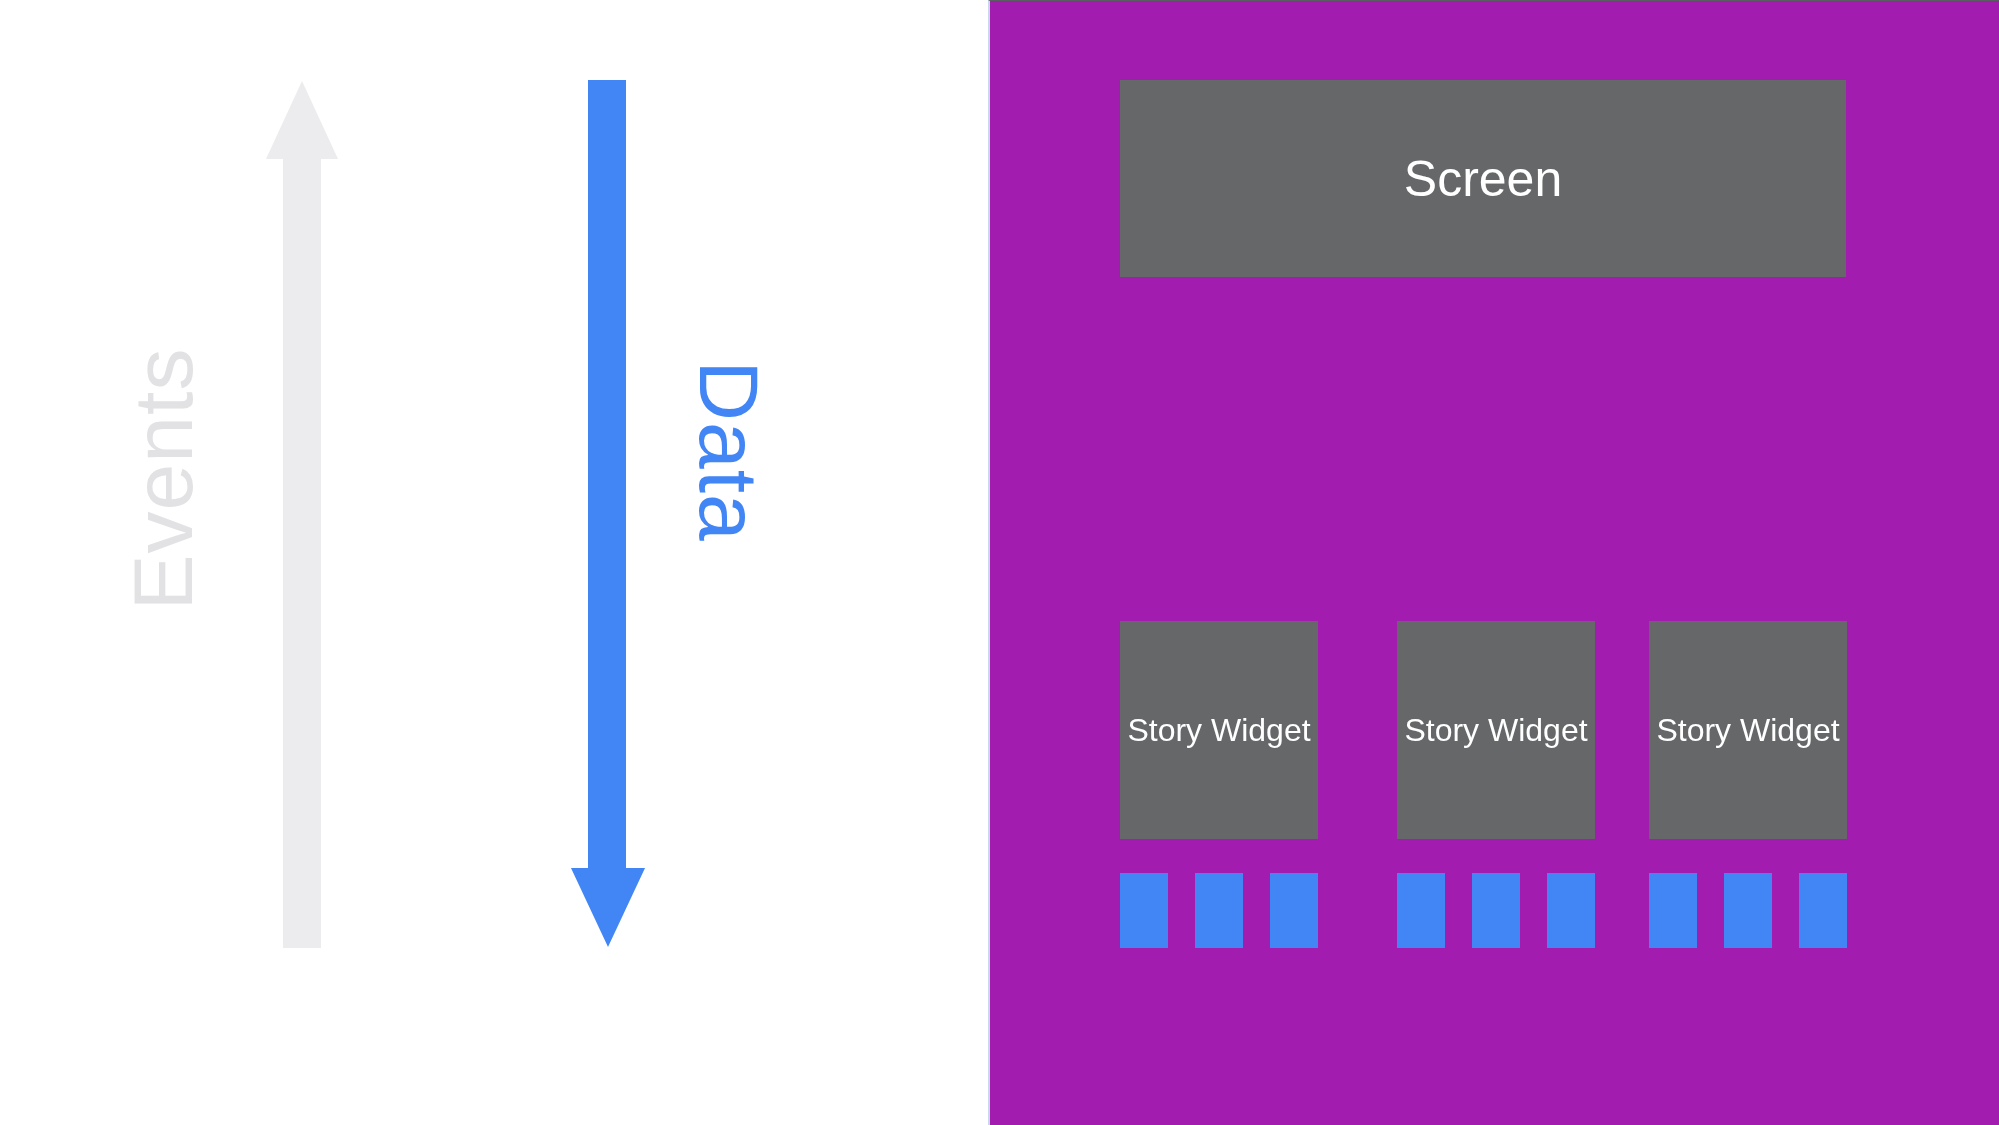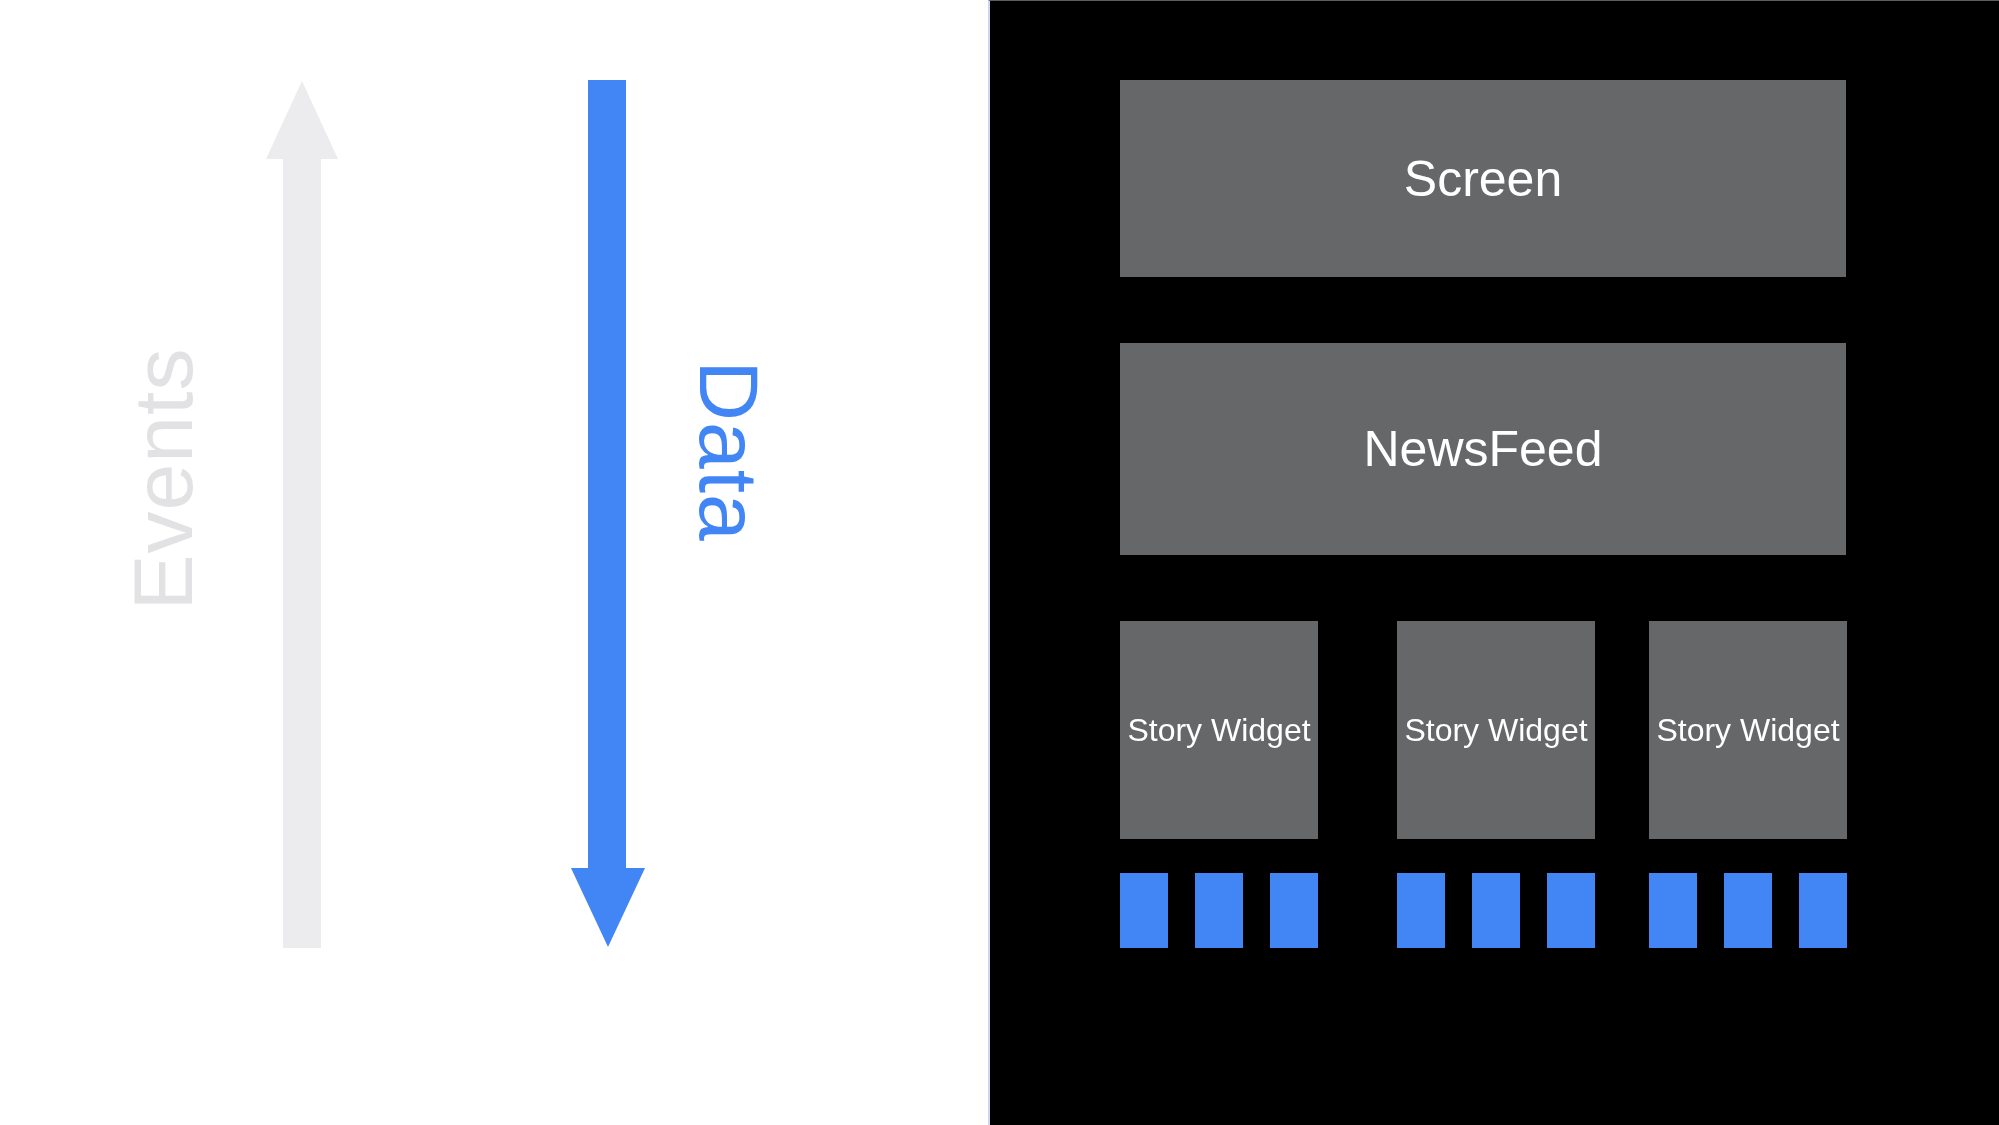--- a/index.html
+++ b/index.html
@@ -69,21 +69,21 @@
     border-right: 37px solid transparent;
     border-top: 79px solid #4285f4;
   }
 
   
   .right-panel {
     position: absolute;
     left: 988px; top: 0;
     width: 1011px; height: 1125px;
     box-sizing: border-box;
-    background: #000000;
+    background: #a21caf;
     border-left: 2px solid #ccd6ec;
     border-top: 1px solid #5a5d61;
   }
   .gray-box {
     position: absolute;
     background: #656769;
     color: #ffffff;
     display: flex;
     align-items: center;
     justify-content: center;
@@ -152,23 +152,20 @@
     </div>
 
   </div>
 
   <div class="right-panel">
 
     <div class="gray-box screen-box">
       <span>Screen</span>
     </div>
 
-    <div class="gray-box newsfeed-box">
-      <span>NewsFeed</span>
-    </div>
 
     <div class="story-unit u1">
       <div class="story-box">
         <span>Story Widget</span>
       </div>
       <div class="squares-row">
         <div class="state-square"></div>
         <div class="state-square"></div>
         <div class="state-square"></div>
       </div>

